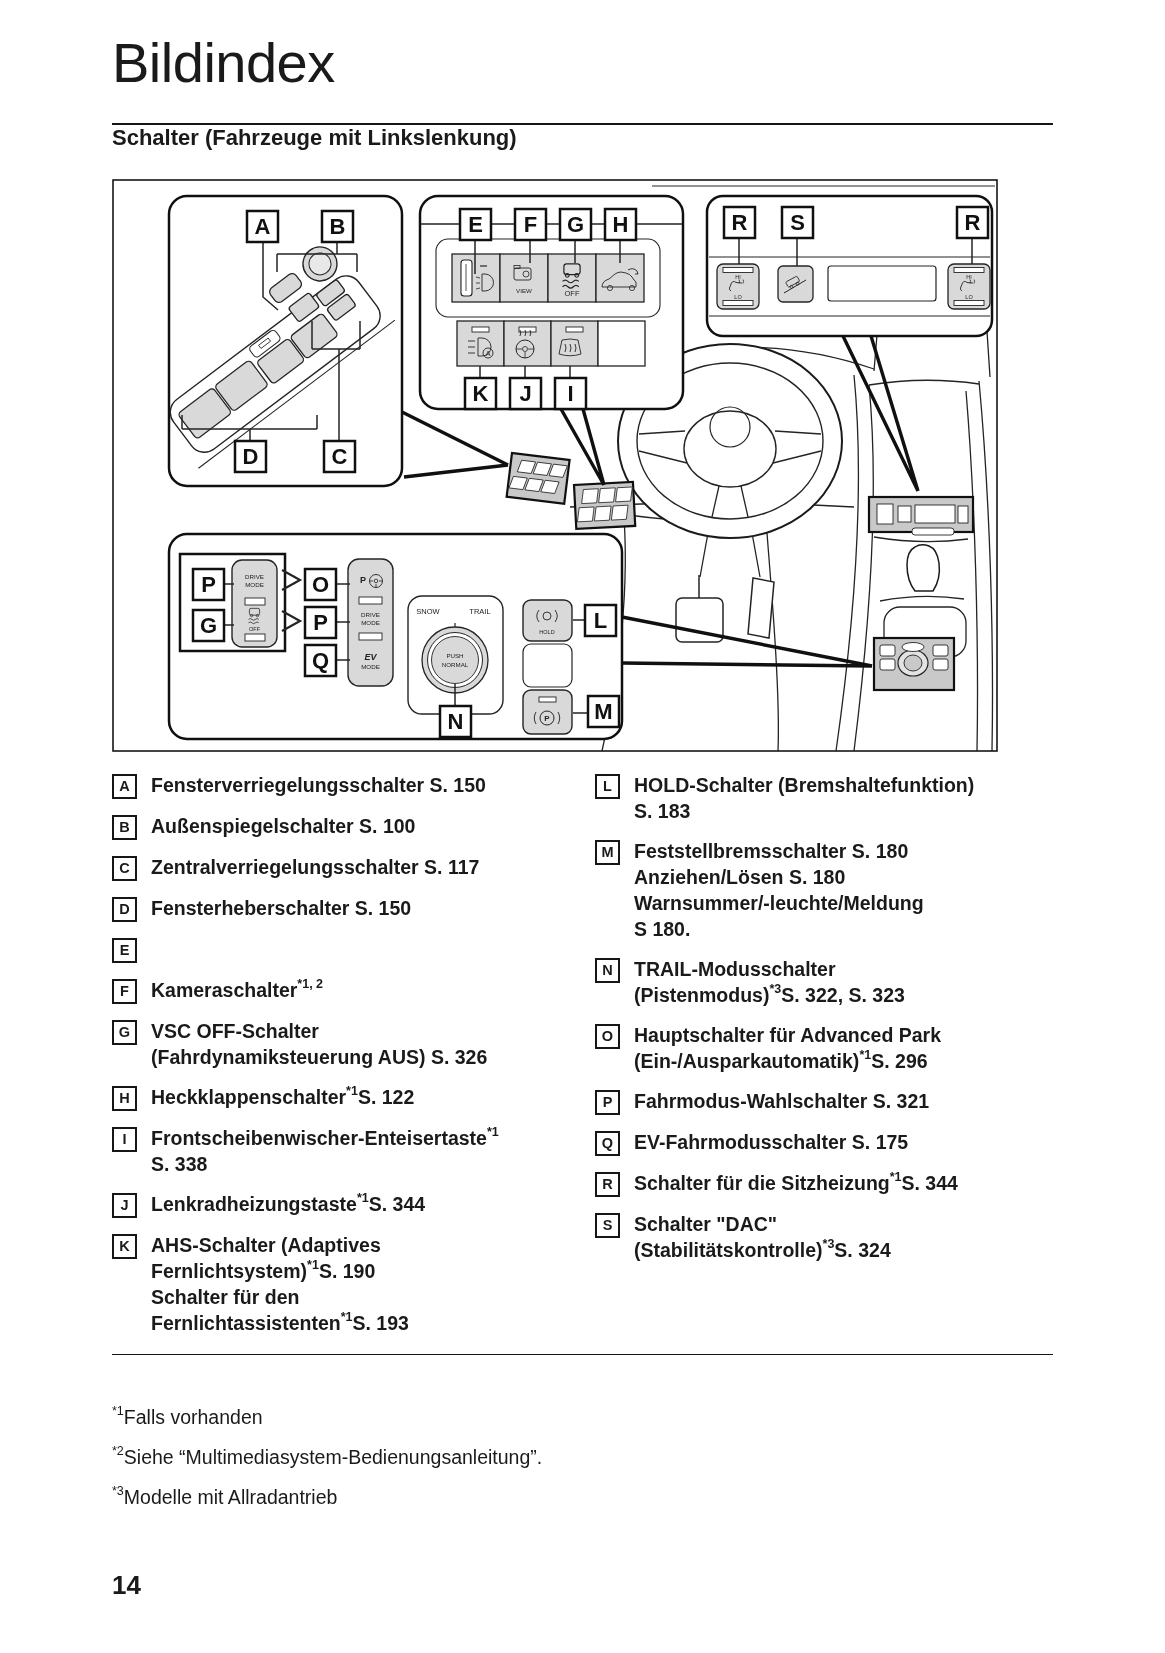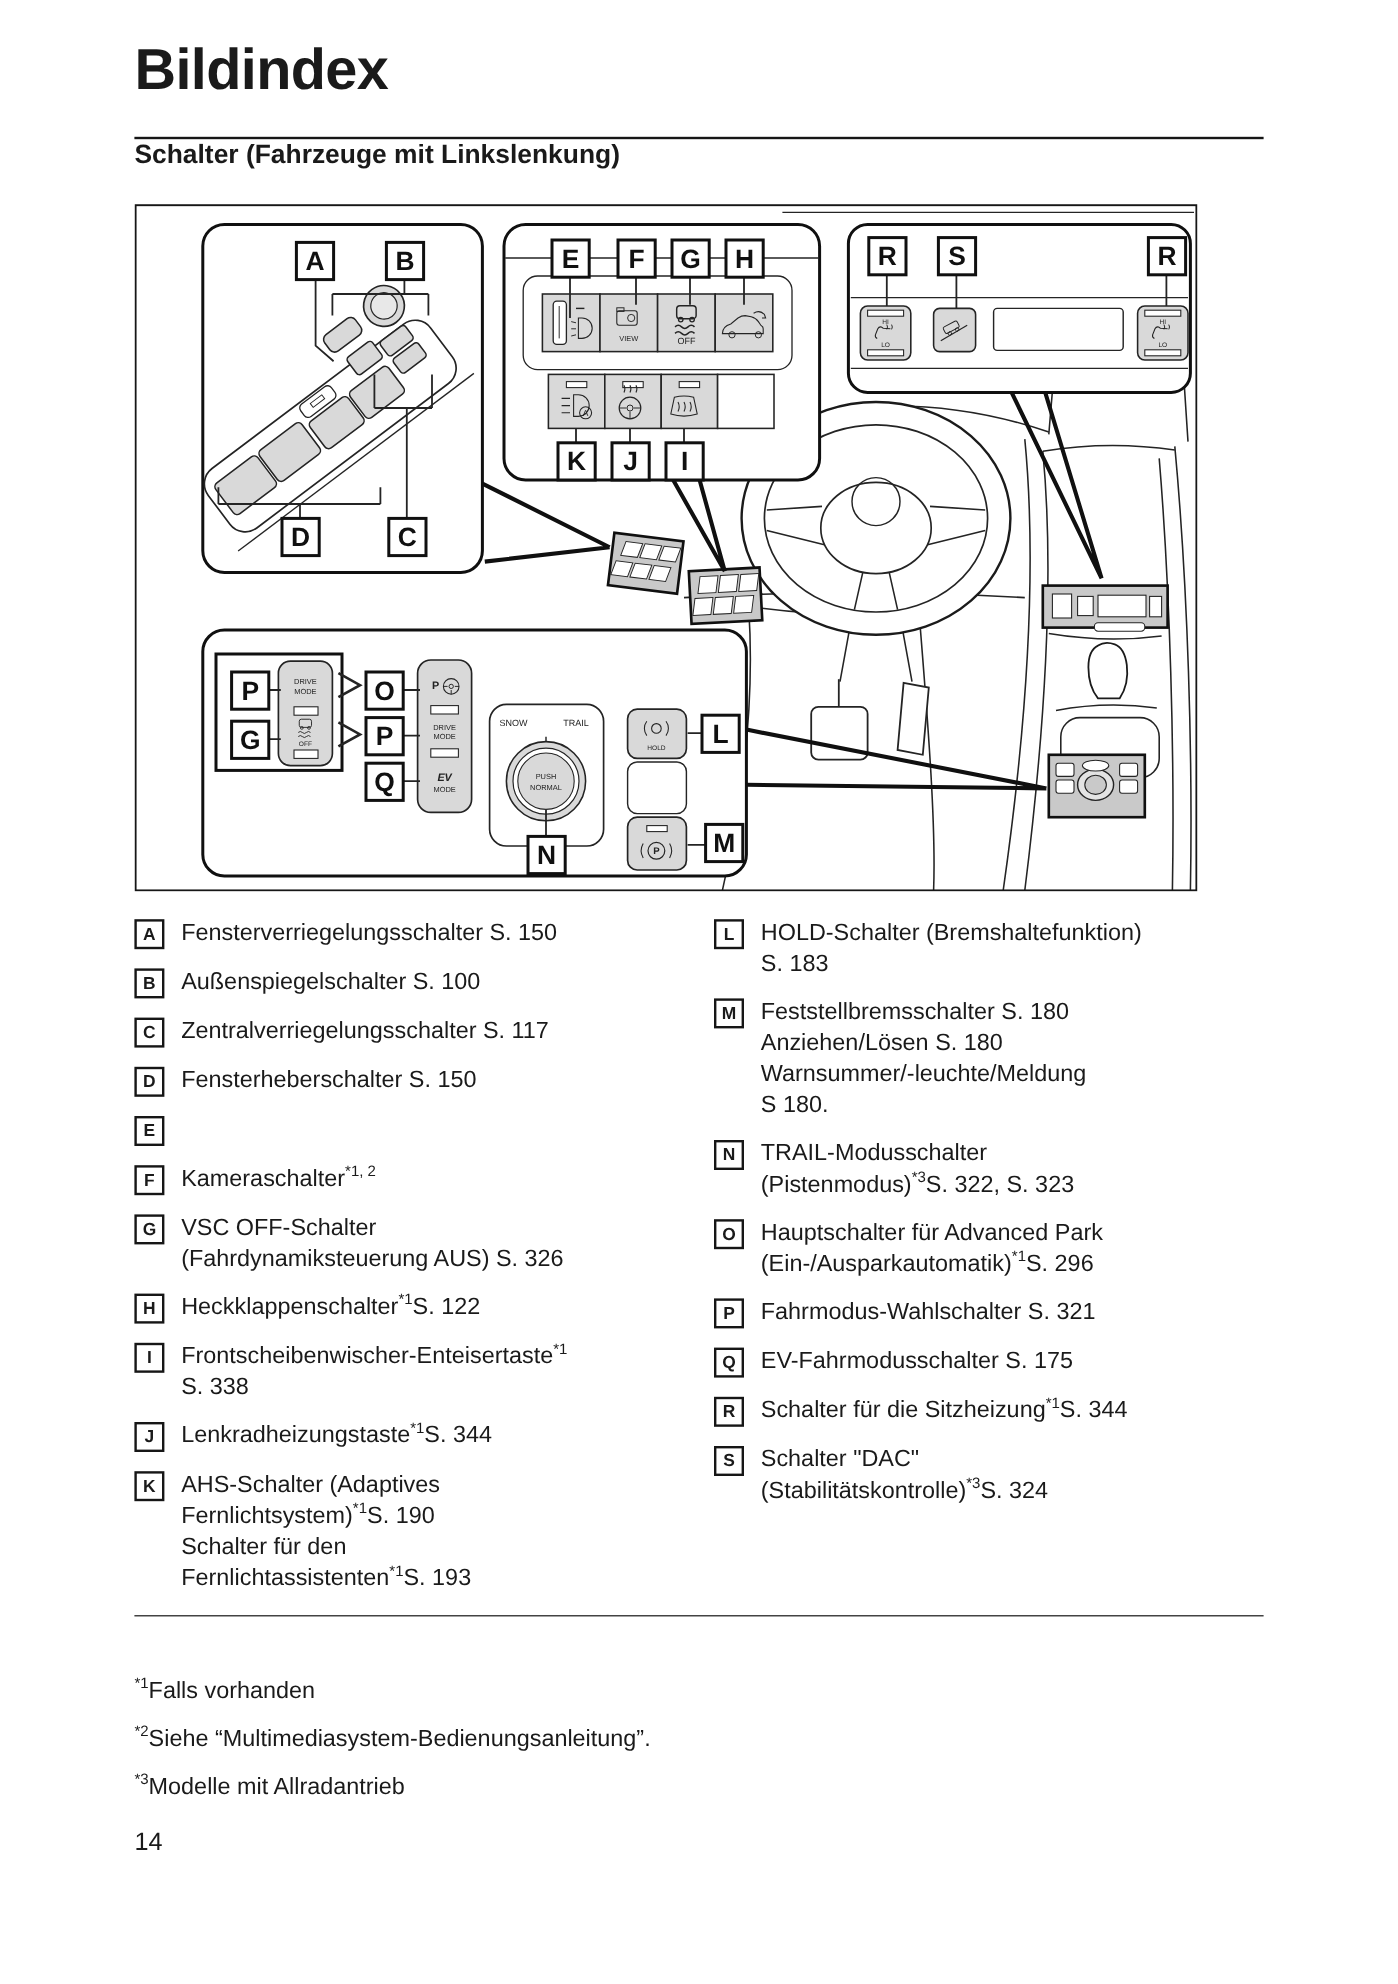--- a/index.html
+++ b/index.html
@@ -1,42 +1,42 @@
 <!DOCTYPE html>
 <html><head>
 <meta charset="utf-8">
 <style>
   html,body{margin:0;padding:0;background:#fff;}
   body{width:1165px;height:1653px;font-family:"Liberation Sans",sans-serif;color:#1a1a1a;overflow:hidden;}
   .content{padding:34px 112px 0 112px;}
-  .title{font-size:48px;font-weight:700;letter-spacing:-0.5px;line-height:1.05;}
+  .title{font-size:56px;font-weight:400;letter-spacing:-0.5px;line-height:1.05;}
   .rule{border-top:2px solid #161616;margin-top:30px;}
   .subtitle{font-size:22px;font-weight:700;}
   .diagram{margin-top:28px;}
   svg text{font-family:"Liberation Sans",sans-serif;}
   svg .ln{stroke:#242424;fill:none;stroke-width:1.3;}
   svg .th{stroke:#101010;fill:none;stroke-width:3.4;}
   svg .bx{fill:#ffffff;stroke:#101010;stroke-width:2.5;}
   svg .btn{fill:#d9d9d9;stroke:#242424;stroke-width:1.3;}
   svg .wht{fill:#ffffff;stroke:#242424;stroke-width:1.1;}
   svg .pnl{fill:#c9c9c9;stroke:#101010;stroke-width:2.2;}
   svg .lt{font-size:22px;font-weight:700;fill:#101010;text-anchor:middle;}
   svg .t7{font-size:7.5px;fill:#222;text-anchor:middle;}
   svg .t6{font-size:6.2px;fill:#222;text-anchor:middle;}
   svg .t5{font-size:5.5px;fill:#222;text-anchor:middle;}
   .legend{display:flex;gap:25px;margin-top:16px;}
   .lcol{width:458px;}
   .lrow{display:flex;align-items:flex-start;margin-bottom:14px;}
   .lbox{flex:0 0 auto;width:21px;height:21px;border:2px solid #161616;display:flex;align-items:center;justify-content:center;font-weight:700;font-size:14.5px;margin:2px 14px 0 0;}
-  .ltext{font-size:19.5px;line-height:26px;}
+  .ltext{font-size:19.5px;line-height:26px;font-weight:bold;}
   sup.s{font-size:12.5px;line-height:0;position:relative;top:-1px;}
   .fnrule{border-top:1.5px solid #161616;margin-top:4px;}
   .fns{margin-top:51px;font-size:19.5px;}
   .fnline{margin-bottom:17px;}
-  .pagenum{font-weight:400;font-size:21px;margin-top:23px;}
+  .pagenum{font-weight:700;font-size:26px;margin-top:61px;}
 </style>
 </head>
 <body>
 
 <div class="content">
   <div class="title">Bildindex</div>
   <div class="rule"></div>
   <div class="subtitle">Schalter (Fahrzeuge mit Linkslenkung)</div>
 
   <div class="diagram">

